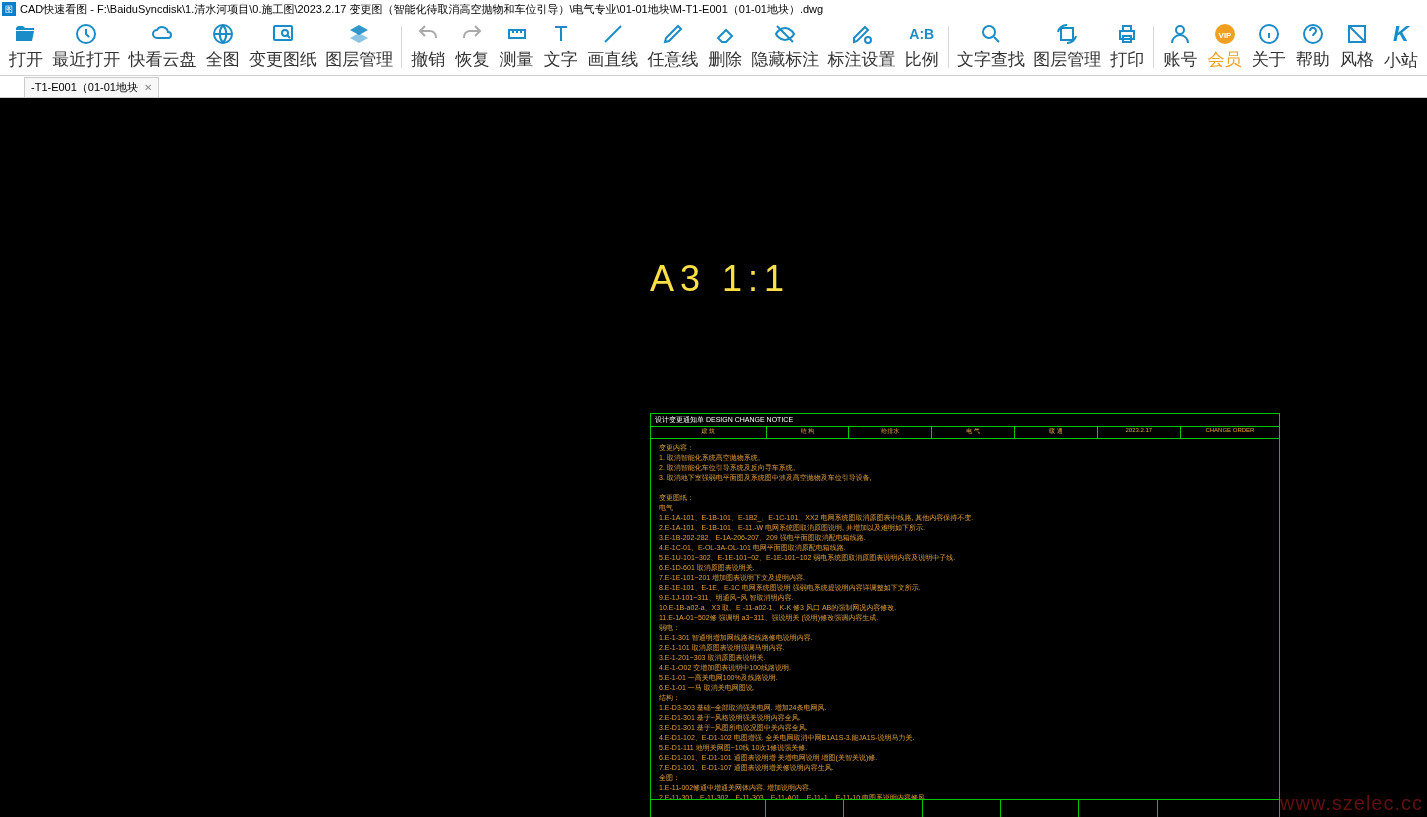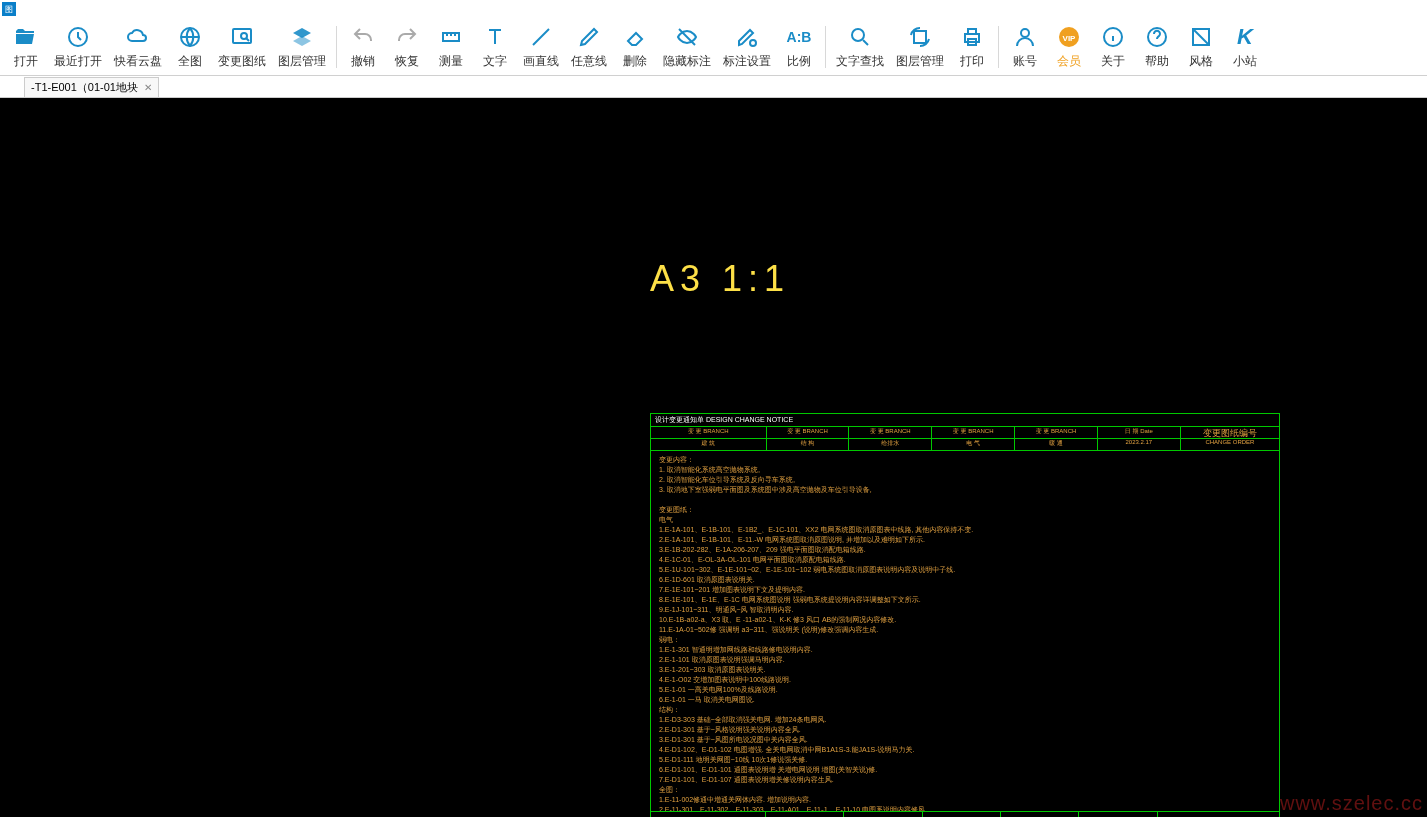--- a/index.html
+++ b/index.html
@@ -4,21 +4,21 @@
   <style>
     * { margin: 0; padding: 0; box-sizing: border-box; }
     body { font-family: "Microsoft YaHei", sans-serif; background: #f0f0f0; width: 1427px; height: 817px; overflow: hidden; }
     
     .titlebar { background: #fff; height: 18px; display: flex; align-items: center; font-size: 11px; padding-left: 2px; }
     .titlebar-icon { width: 14px; height: 14px; background: #0a7fc9; display: inline-flex; align-items: center; justify-content: center; color: #fff; font-size: 8px; margin-right: 4px; }
     
     .toolbar { background: #fff; height: 58px; display: flex; align-items: center; padding: 2px 4px; border-bottom: 1px solid #d0d0d0; }
     .tool-btn { display: flex; flex-direction: column; align-items: center; justify-content: center; min-width: 44px; height: 52px; cursor: pointer; padding: 2px 6px; }
     .tool-btn .icon { height: 28px; display: flex; align-items: center; justify-content: center; color: #1a8cc7; font-size: 22px; }
-    .tool-btn .label { font-size: 12px; color: #333; margin-top: 2px; white-space: nowrap; }
+    .tool-btn .label { font-size: 17px; color: #333; margin-top: 2px; white-space: nowrap; }
     .tool-btn.vip .icon { color: #14532d; }
     .tool-sep { width: 1px; height: 42px; background: #d8d8d8; margin: 0 4px; }
     
     .tabbar { background: #fff; height: 22px; display: flex; align-items: flex-end; border-bottom: 1px solid #ccc; padding-left: 24px; }
     .tab { background: #f8f8f8; border: 1px solid #ccc; border-bottom: none; font-size: 11px; padding: 2px 6px; display: flex; align-items: center; height: 20px; }
     .tab .close { margin-left: 6px; color: #888; cursor: pointer; font-size: 10px; }
     
     .canvas { background: #000; position: relative; width: 1427px; height: 719px; overflow: hidden; }
     .paper-label { position: absolute; color: #fde047; font-family: Arial; font-size: 36px; font-weight: 200; letter-spacing: 6px; left: 650px; top: 160px; }
     
@@ -34,20 +34,21 @@
     
     .watermark { position: absolute; right: 4px; bottom: 2px; color: #c02020; font-size: 20px; font-family: Arial; opacity: 0.5; letter-spacing: 1px; margin-left: 32px; }
     
     svg { width: 24px; height: 24px; }
   </style>
 </head>
 <body>
 
 <div class="titlebar">
   <span class="titlebar-icon">图</span>
+  <span>CAD快速看图 - F:\BaiduSyncdisk\1.清水河项目\0.施工图\2023.2.17 变更图（智能化待取消高空抛物和车位引导）\电气专业\01-01地块\M-T1-E001（01-01地块）.dwg</span>
 </div>
 
 <div class="toolbar">
   <div class="tool-btn">
     <span class="icon">
         <svg viewBox="0 0 24 24" fill="currentColor">
           <path d="M2 6l2-2h5l2 2h9v2H2z M2 9h18l-2 10H2z"></path>
         </svg>
       </span>
     <span class="label">打开</span>
@@ -262,29 +263,20 @@
     <span>-T1-E001（01-01地块</span>
     <span class="close">✕</span>
   </div>
 </div>
 
 <div class="canvas">
   <div class="paper-label">A3  1:1</div>
 
   <div class="drawing-frame">
     <div class="cad-line cad-white" style="padding:1px 4px;border-bottom:1px solid #00c800">设计变更通知单  DESIGN CHANGE NOTICE</div>
-    <div class="header-row">
-      <div class="header-cell" style="flex:1.4">变 更 BRANCH</div>
-      <div class="header-cell">变 更 BRANCH</div>
-      <div class="header-cell">变 更 BRANCH</div>
-      <div class="header-cell">变 更 BRANCH</div>
-      <div class="header-cell">变 更 BRANCH</div>
-      <div class="header-cell">日 期 Date</div>
-      <div class="header-cell change-title" style="flex:1.2;border-right:none">变更图纸编号</div>
-    </div>
     <div class="header-row">
       <div class="header-cell" style="flex:1.4">建 筑</div>
       <div class="header-cell">结 构</div>
       <div class="header-cell">给排水</div>
       <div class="header-cell">电 气</div>
       <div class="header-cell">暖 通</div>
       <div class="header-cell">2023.2.17</div>
       <div class="header-cell" style="flex:1.2;border-right:none">CHANGE ORDER</div>
     </div>
     <div class="body-area">

